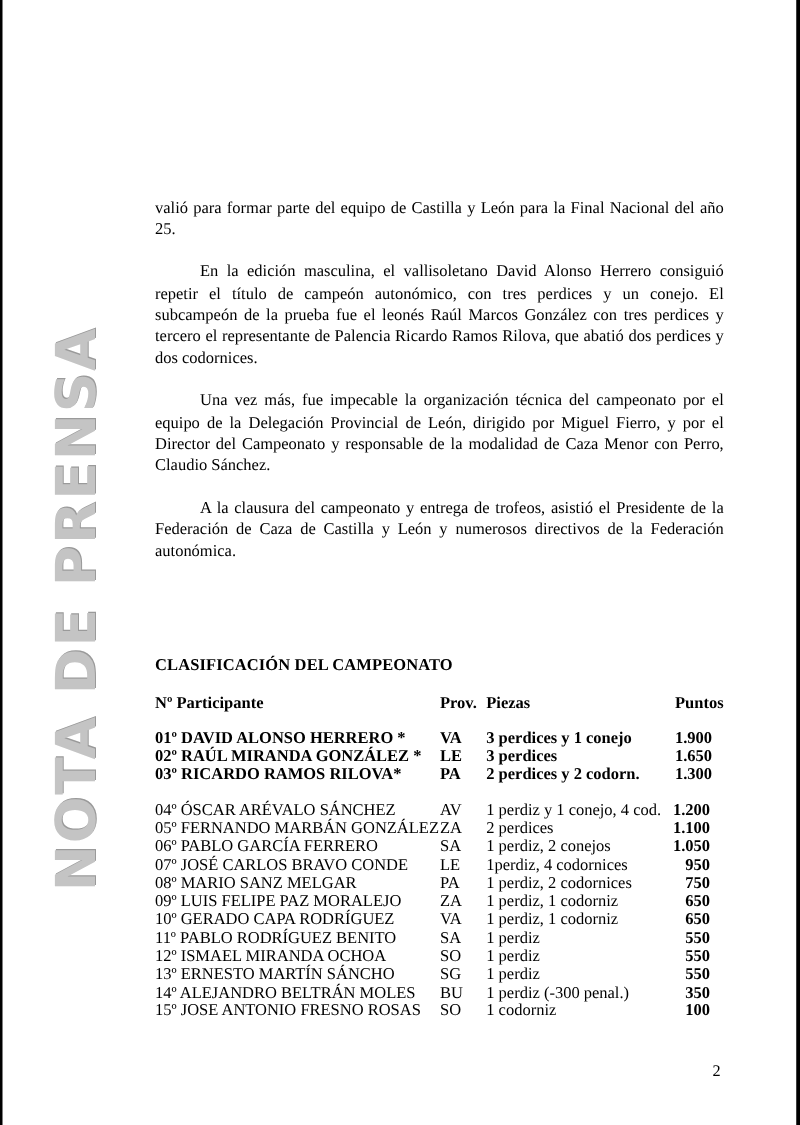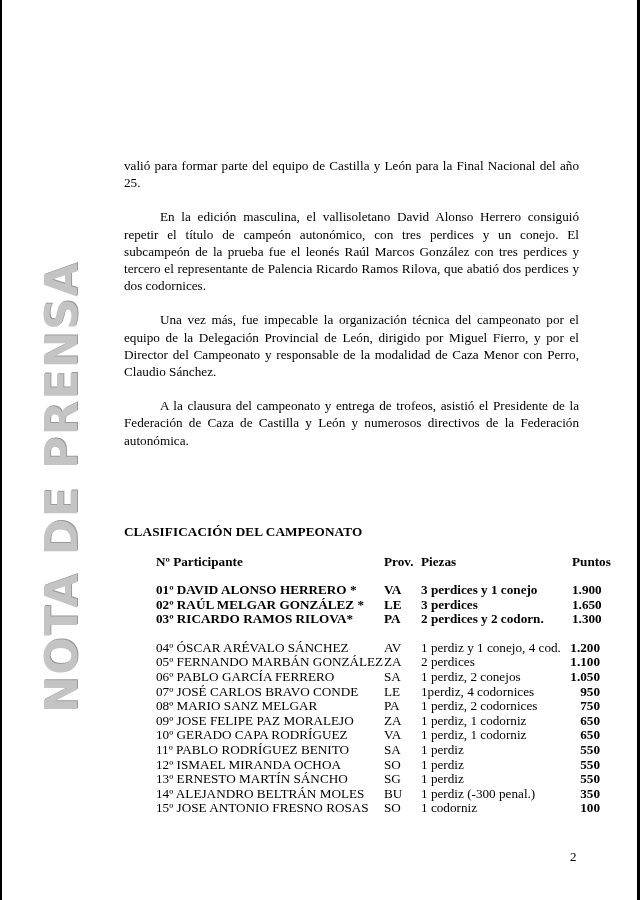--- a/index.html
+++ b/index.html
@@ -41,21 +41,21 @@
     .section-title {
       position: absolute;
       left: 124px;
       top: 524px;
       font-size: 13.2px;
       font-weight: bold;
       letter-spacing: 0.1px;
       text-align: right;
     }
 
-    .table { position: absolute; left: 124px; top: 553px; width: 455px; font-size: 13.2px; margin-left: 32px; }
+    .table { position: absolute; left: 124px; top: 553px; width: 455px; font-size: 13.2px; }
     .row { position: relative; height: 14.6px; line-height: 14.6px; white-space: nowrap; }
     .row.header { font-weight: bold; height: 17px; line-height: 17px; }
     .row.bold { font-weight: bold; }
     .cell { position: absolute; top: 0; }
     .c-name { left: 0; }
     .c-prov { left: 228px; }
     .c-piezas { left: 265px; }
     .c-puntos-left { left: 416px; text-align: right; }
     .c-puntos-right { right: 11px; text-align: right; font-weight: bold; }
     .gap1 { height: 13px; }
@@ -89,21 +89,21 @@
   </div>
   <div class="gap1"></div>
   <div id="podium-rows">
       <div class="row bold">
         <span class="cell c-name">01º DAVID ALONSO HERRERO *</span>
         <span class="cell c-prov">VA</span>
         <span class="cell c-piezas">3 perdices y 1 conejo</span>
         <span class="cell c-puntos-left">1.900</span>
       </div>
       <div class="row bold">
-        <span class="cell c-name">02º RAÚL MELGAR GONZÁLEZ *</span>
+        <span class="cell c-name">02º RAÚL MIRANDA GONZÁLEZ *</span>
         <span class="cell c-prov">LE</span>
         <span class="cell c-piezas">3 perdices</span>
         <span class="cell c-puntos-left">1.650</span>
       </div>
       <div class="row bold">
         <span class="cell c-name">03º RICARDO RAMOS RILOVA*</span>
         <span class="cell c-prov">PA</span>
         <span class="cell c-piezas">2 perdices y 2 codorn.</span>
         <span class="cell c-puntos-left">1.300</span>
       </div>
@@ -134,21 +134,21 @@
         <span class="cell c-piezas">1perdiz, 4 codornices</span>
         <span class="cell c-puntos-right">950</span>
       </div>
       <div class="row">
         <span class="cell c-name">08º MARIO SANZ MELGAR</span>
         <span class="cell c-prov">PA</span>
         <span class="cell c-piezas">1 perdiz, 2 codornices</span>
         <span class="cell c-puntos-right">750</span>
       </div>
       <div class="row">
-        <span class="cell c-name">09º JOSE FELIPE PAZ MORALEJO</span>
+        <span class="cell c-name">09º LUIS FELIPE PAZ MORALEJO</span>
         <span class="cell c-prov">ZA</span>
         <span class="cell c-piezas">1 perdiz, 1 codorniz</span>
         <span class="cell c-puntos-right">650</span>
       </div>
       <div class="row">
         <span class="cell c-name">10º GERADO CAPA RODRÍGUEZ</span>
         <span class="cell c-prov">VA</span>
         <span class="cell c-piezas">1 perdiz, 1 codorniz</span>
         <span class="cell c-puntos-right">650</span>
       </div>

